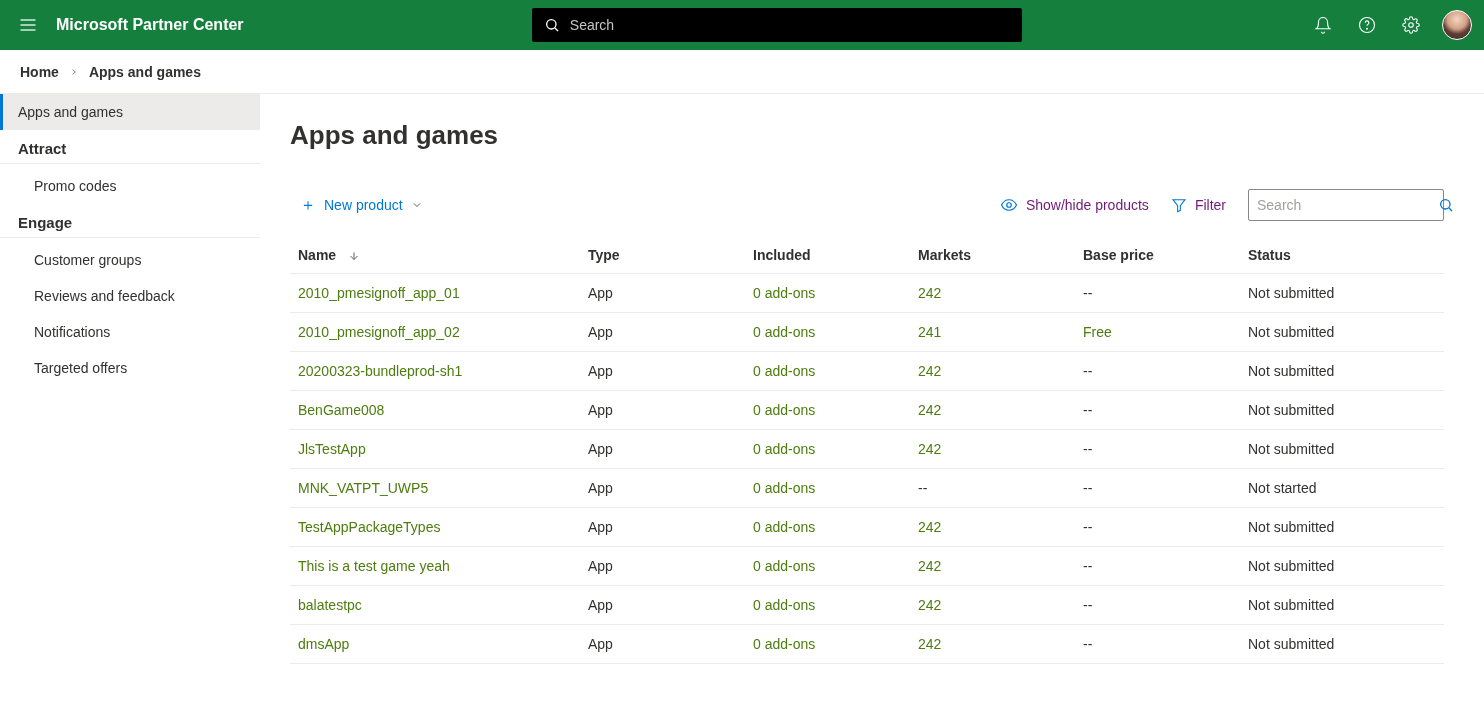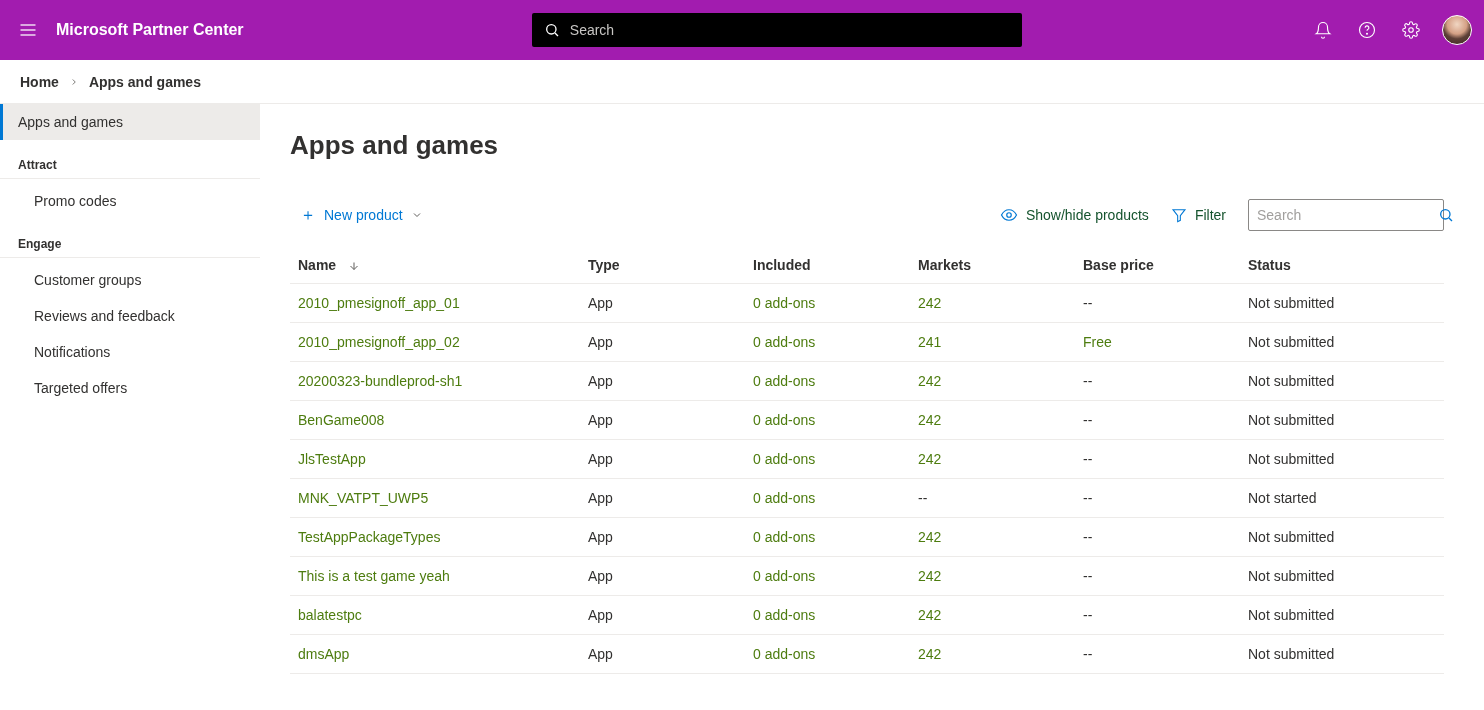--- a/index.html
+++ b/index.html
@@ -1,48 +1,48 @@
 <!DOCTYPE html>
 <html><head>
   <meta charset="utf-8">
   <style>
     * { margin: 0; padding: 0; box-sizing: border-box; font-family: "Segoe UI", -apple-system, sans-serif; }
     body { background: #fff; color: #323130; font-size: 14px; }
     
-    .topbar { height: 60px; background: #a21caf; display: flex; align-items: center; color: #fff; padding: 0 12px; }
+    .topbar { height: 50px; background: #15803d; display: flex; align-items: center; color: #fff; padding: 0 12px; }
     .hamburger { margin-right: 12px; cursor: pointer; padding: 6px; display: flex; }
     .brand { font-size: 16px; font-weight: 600; }
     .search-wrap { flex: 1; display: flex; justify-content: center; margin: 0 40px; }
     .search-box { width: 490px; height: 34px; background: #000; border-radius: 2px; display: flex; align-items: center; padding: 0 12px; color: #fff; }
     .search-box input { background: transparent; border: none; outline: none; color: #fff; font-size: 14px; margin-left: 10px; flex: 1; }
     .search-box input::placeholder { color: #c8c6c4; }
     .topbar-right { display: flex; align-items: center; gap: 18px; }
     .topbar-icon { cursor: pointer; display: flex; padding: 4px; }
     .avatar { width: 30px; height: 30px; border-radius: 50%; background: radial-gradient(circle at 50% 30%, #f0d6c2 0%, #d4a085 40%, #5d4037 60%, #3e2723 100%); border: 1.5px solid #fff; cursor: pointer; }
     
     .breadcrumb-bar { height: 44px; display: flex; align-items: center; padding: 0 20px; font-size: 14px; border-bottom: 1px solid #edebe9; }
     .breadcrumb-item { color: #323130; cursor: pointer; font-weight: bold; }
     .breadcrumb-item.current { font-weight: 600; }
     .breadcrumb-sep { margin: 0 10px; color: #605e5c; display: flex; }
     
     .layout { display: flex; min-height: calc(100vh - 94px); }
     .sidebar { width: 260px; background: #fff; padding-top: 0; }
     .sidebar-item { padding: 10px 18px 10px 34px; cursor: pointer; color: #323130; }
     .sidebar-item.top { padding-left: 18px; }
     .sidebar-item.active { background: #edebe9; border-left: 3px solid #0078d4; padding-left: 15px; font-weight: 400; }
-    .sidebar-group { padding: 18px 18px 6px; font-size: 12px; font-weight: 600; color: #323130; border-bottom: 1px solid #edebe9; margin-bottom: 4px; }
+    .sidebar-group { padding: 10px 18px 6px; font-size: 15px; font-weight: 600; color: #323130; border-bottom: 1px solid #edebe9; margin-bottom: 4px; }
     
     .main { flex: 1; padding: 26px 40px 20px 30px; }
     .page-title { font-size: 26px; font-weight: 700; margin-bottom: 28px; }
     
     .toolbar { display: flex; align-items: center; margin-bottom: 6px; padding: 10px 0; }
     .new-product { display: flex; align-items: center; gap: 8px; color: #0078d4; cursor: pointer; font-size: 14px; margin-left: 10px; }
     .new-product .plus { font-size: 16px; font-weight: 300; }
     .toolbar-spacer { flex: 1; }
-    .toolbar-action { display: flex; align-items: center; gap: 8px; cursor: pointer; margin-right: 22px; color: #14532d; }
+    .toolbar-action { display: flex; align-items: center; gap: 8px; cursor: pointer; margin-right: 22px; color: #701a75; }
     .toolbar-action .ico { color: #0078d4; display: flex; }
     .table-search { display: flex; align-items: center; border: 1px solid #8a8886; border-radius: 2px; height: 32px; width: 196px; padding: 0 8px; }
     .table-search input { border: none; outline: none; flex: 1; font-size: 14px; }
     .table-search input::placeholder { color: #a19f9d; }
     .table-search .sico { color: #0078d4; display: flex; }
     
     .table { width: 100%; border-collapse: collapse; }
     .table thead th { text-align: left; font-weight: 600; font-size: 14px; padding: 10px 8px; border-bottom: 1px solid #edebe9; color: #323130; }
     .table thead th.sortable { cursor: pointer; margin-left: 47px; }
     .sort-indicator { display: inline-flex; vertical-align: middle; margin-left: 8px; }

